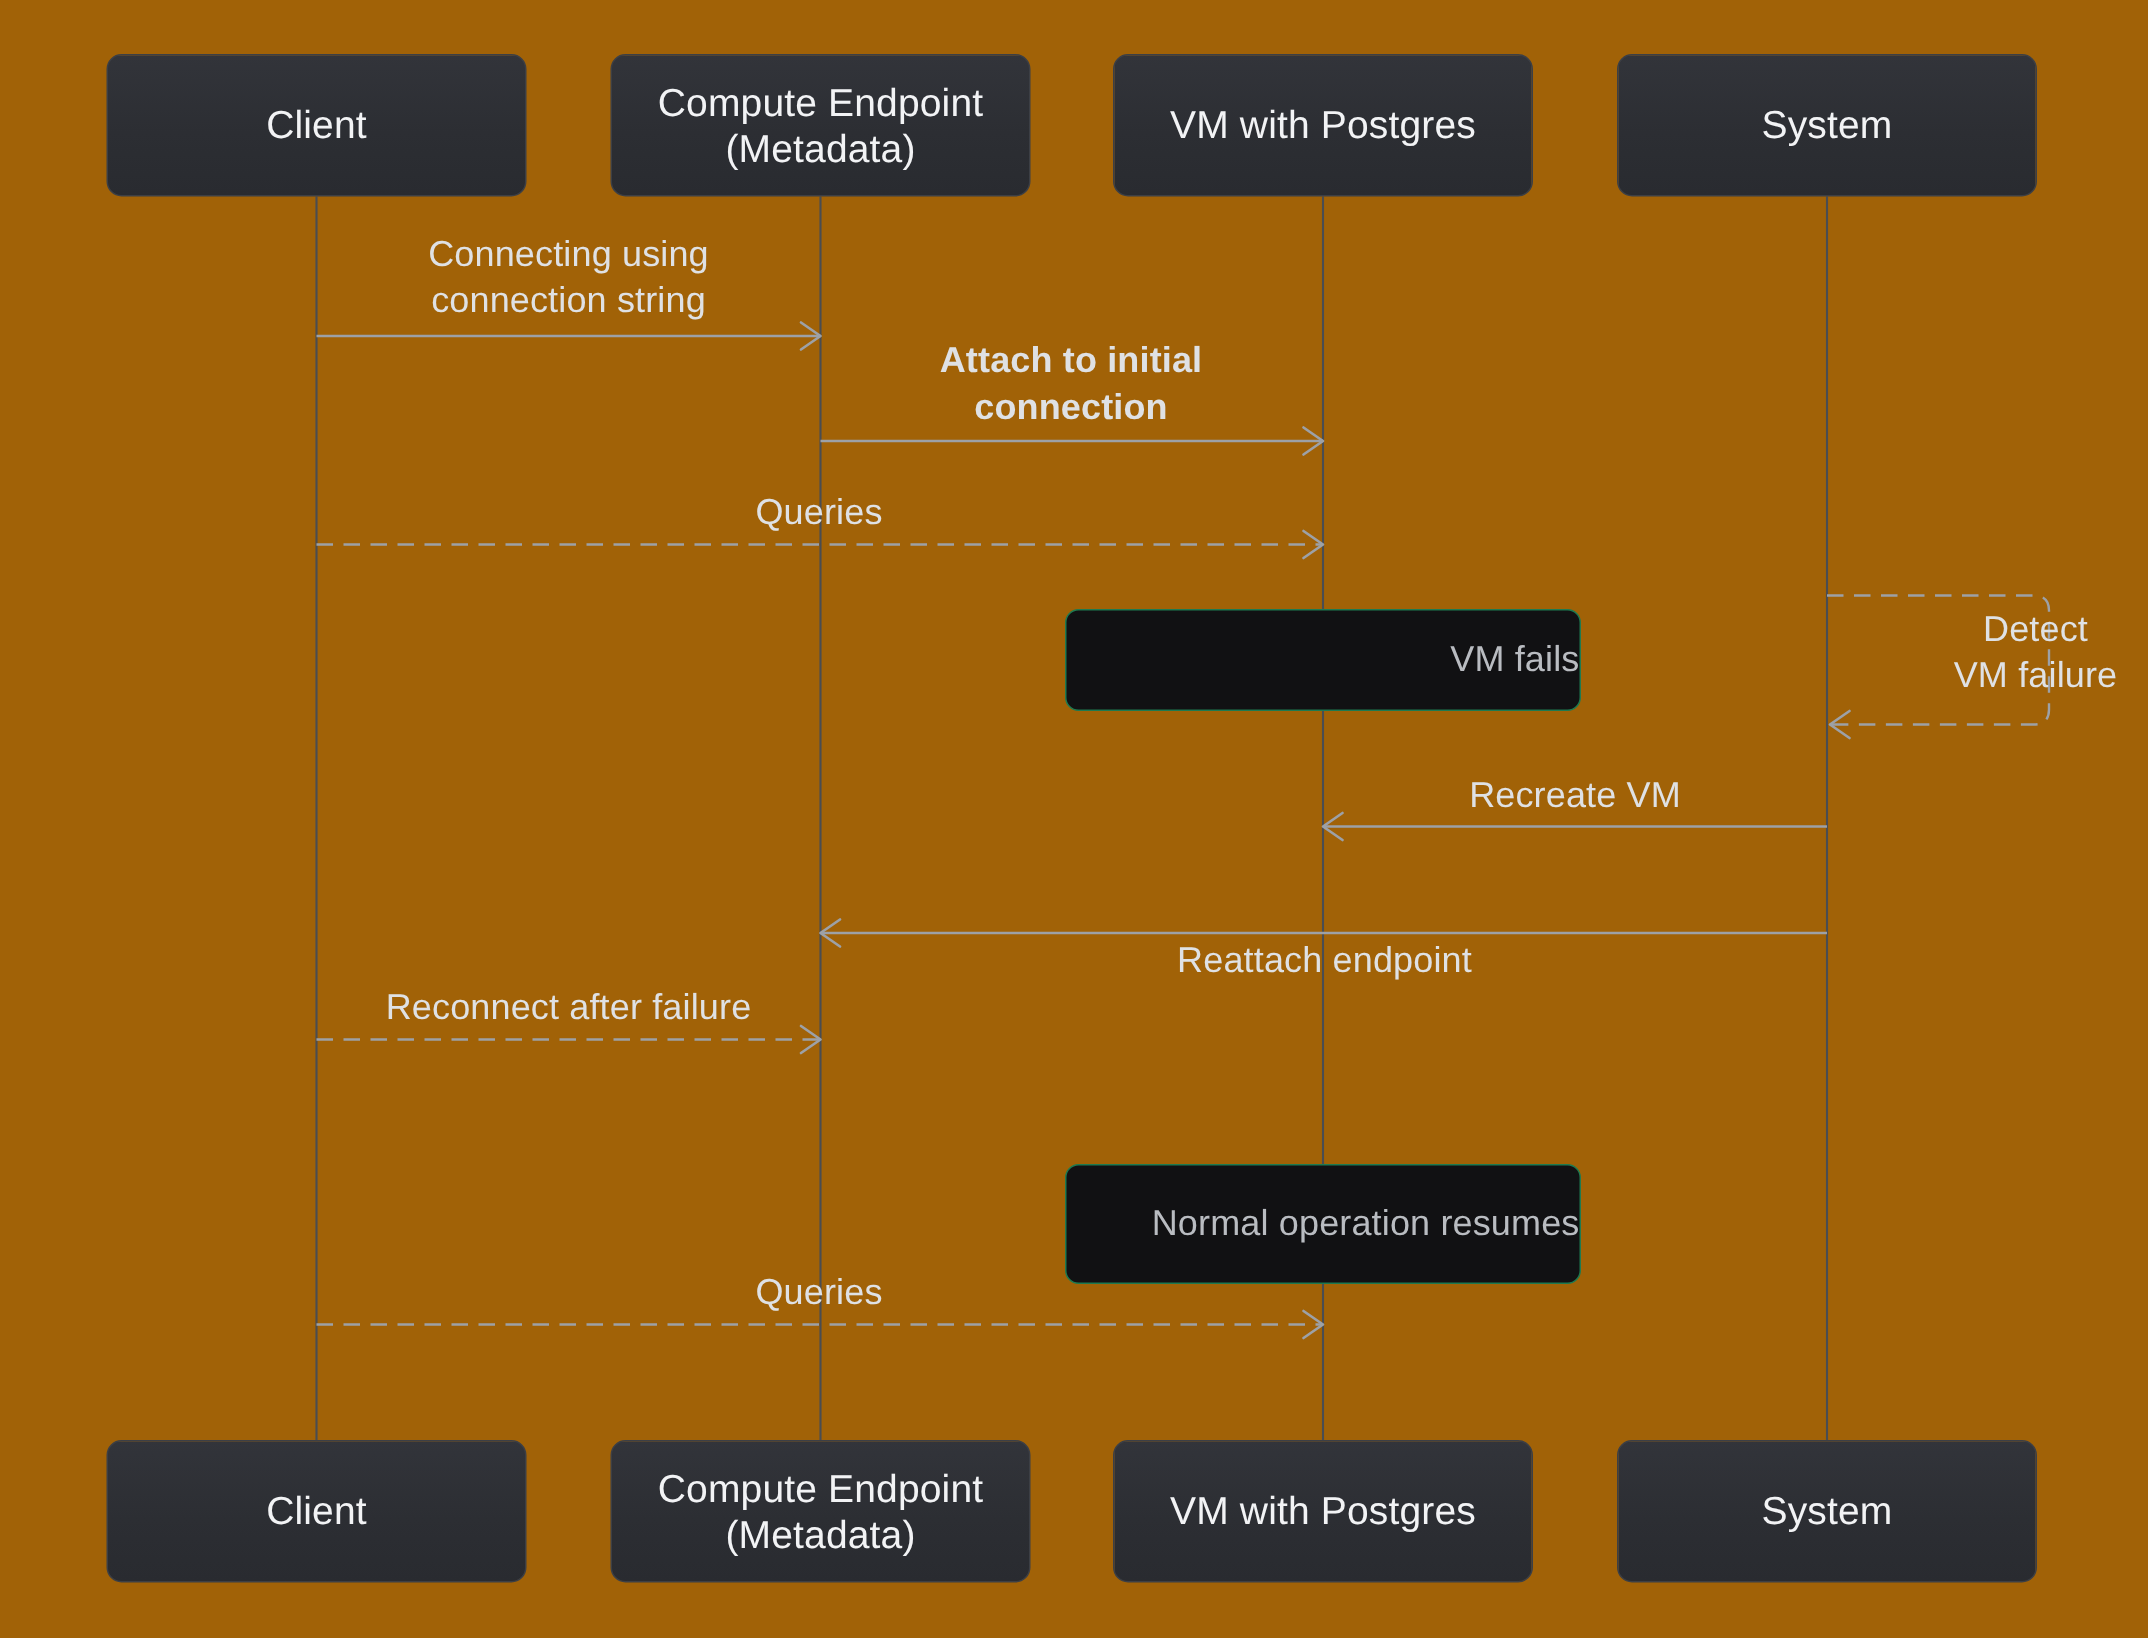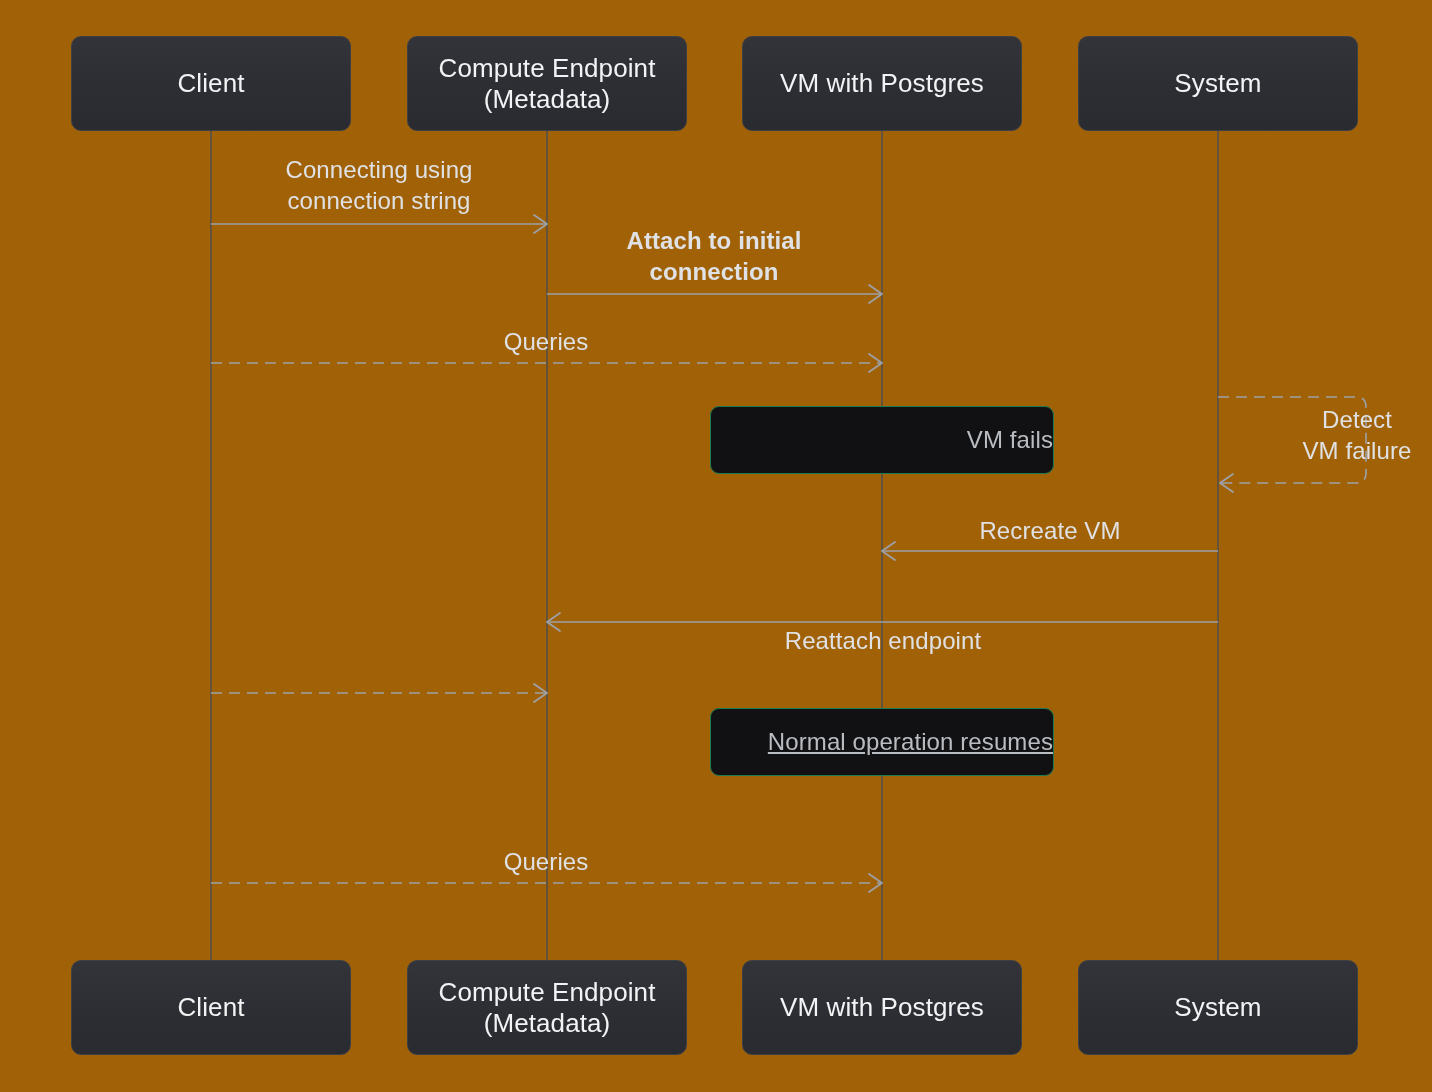--- a/index.html
+++ b/index.html
@@ -145,25 +145,26 @@
     <span class="participant-label">System</span>
   </div>
 
   <div class="msg-label" style="left:379px; top:155px;">Connecting using
 connection string</div>
   <div class="msg-label" style="left:714px; top:226px;font-weight:bold;">Attach to initial
 connection</div>
   <div class="msg-label" style="left:546px; top:327px;">Queries</div>
   <div class="msg-label" style="left:1050px; top:516px;text-align:right;">Recreate VM</div>
   <div class="msg-label" style="left:883px; top:586px;margin-top:40px;">Reattach endpoint</div>
+  <div class="msg-label" style="left:379px; top:657px;">Reconnect after failure</div>
   <div class="msg-label" style="left:546px; top:847px;">Queries</div>
 
   <div class="self-label" style="left:1288px; top:405px; width:138px; text-align:center;">Detect
 VM failure</div>
 
   <div class="note-box" style="left:710px; top:406px; width:344px; height:68px;">
     <span>VM fails</span>
   </div>
-  <div class="note-box" style="left:710px; top:708px; width:344px; height:68px;text-decoration:underline;">
+  <div class="note-box" style="left:710px; top:776px; width:344px; height:80px;">
     <span>Normal operation resumes</span>
   </div>
 
 </div>
 
 </body></html>

